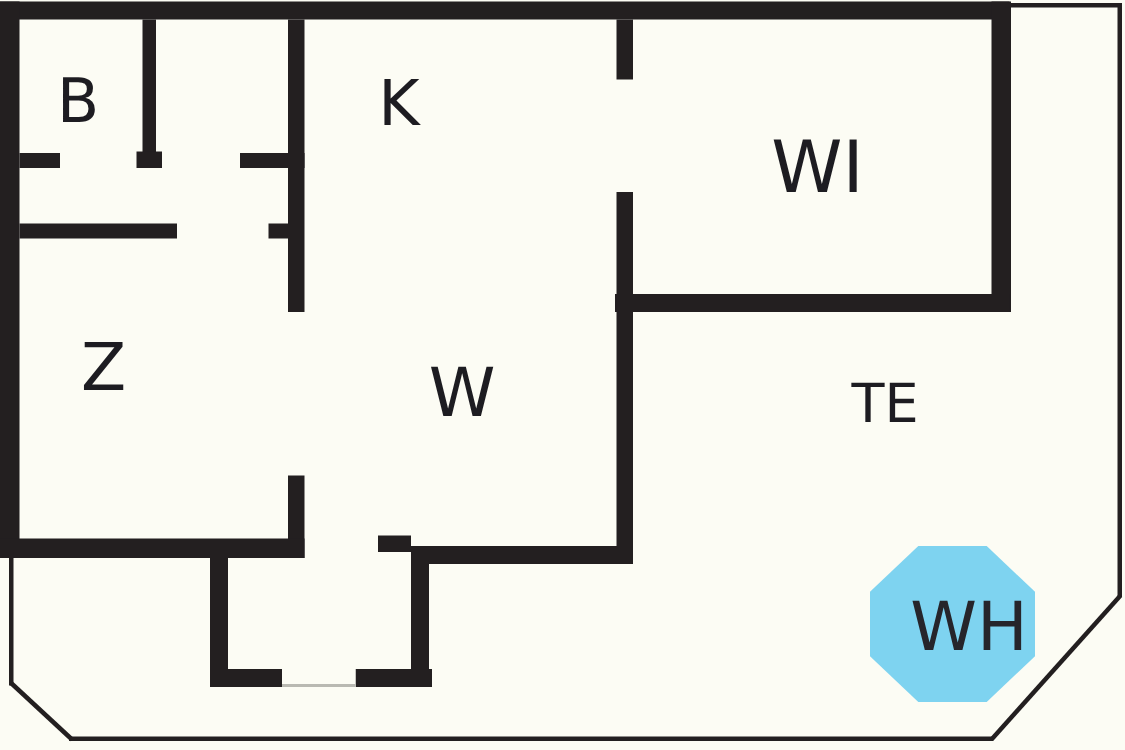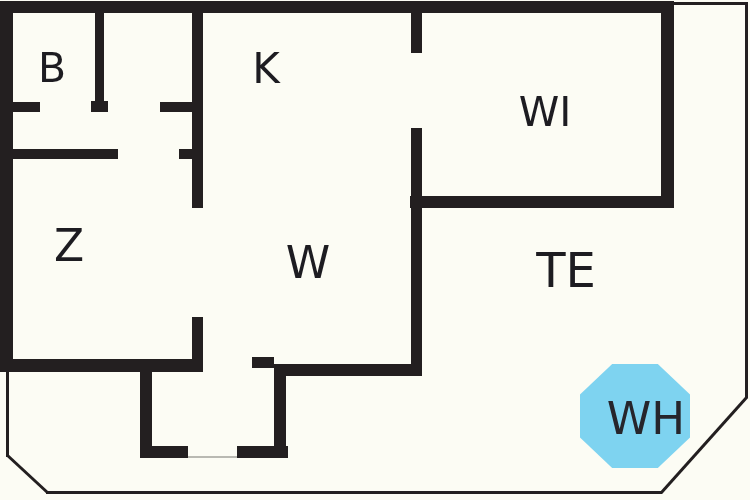--- a/index.html
+++ b/index.html
@@ -16,24 +16,24 @@
     background:var(--background);overflow:hidden;
     font-family:"DejaVu Sans",sans-serif;
   }
   .wall,.thin{position:absolute;background:var(--wall);}
   .room-label{
     position:absolute;transform:translate(-50%,-50%);
     color:var(--label);font-size:44px;line-height:1;white-space:nowrap;
   }
   #label-b{left:52px;top:68px;font-size:41px;}
   #label-k{left:266px;top:69px;font-size:42px;}
-  #label-wi{left:545px;top:112px;font-size:41px;}
+  #label-wi{left:545px;top:112px;font-size:48px;}
   #label-z{left:69px;top:246px;font-size:44px;}
   #label-w{left:308px;top:262px;font-size:45px;}
-  #label-te{left:566px;top:270px;font-size:48px;}
+  #label-te{left:590px;top:270px;font-size:36px;}
   #label-wh{
     left:633px;top:418px;font-size:45px;
     color:var(--octagon-label);z-index:3;margin-left:13px;
   }
   #overlay-svg{position:absolute;left:0;top:0;z-index:2;}
   #window-opening{
     position:absolute;left:188px;top:446px;width:49px;height:12px;
     background:var(--background);
     border-bottom:2px solid var(--sill);box-sizing:border-box;z-index:1;
   }

